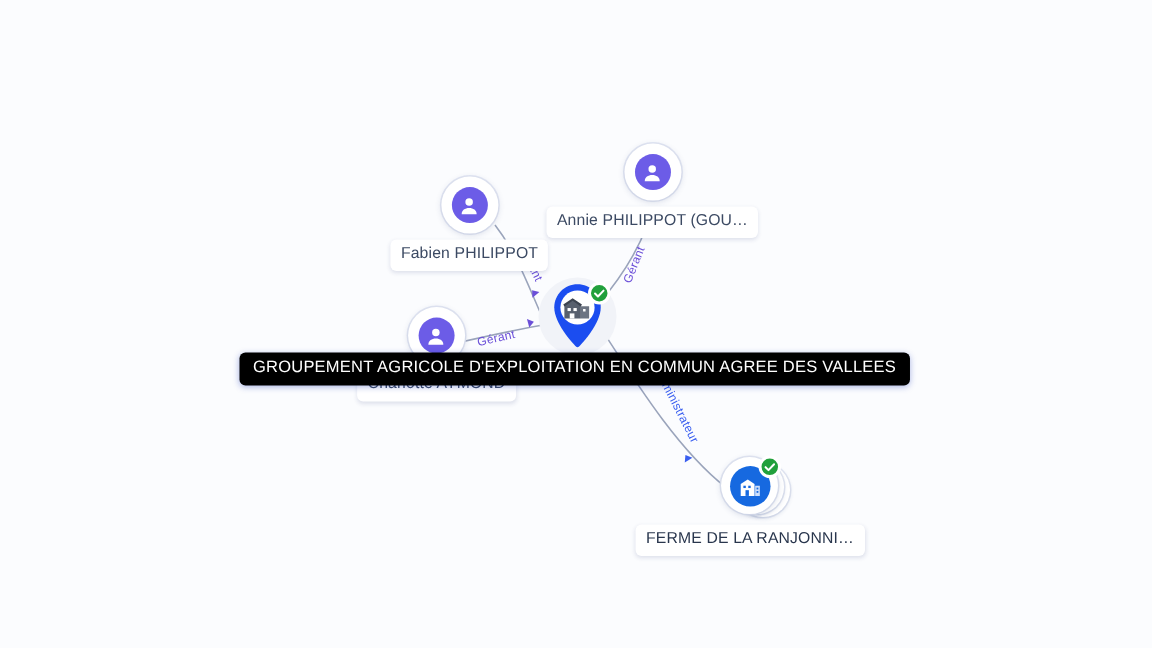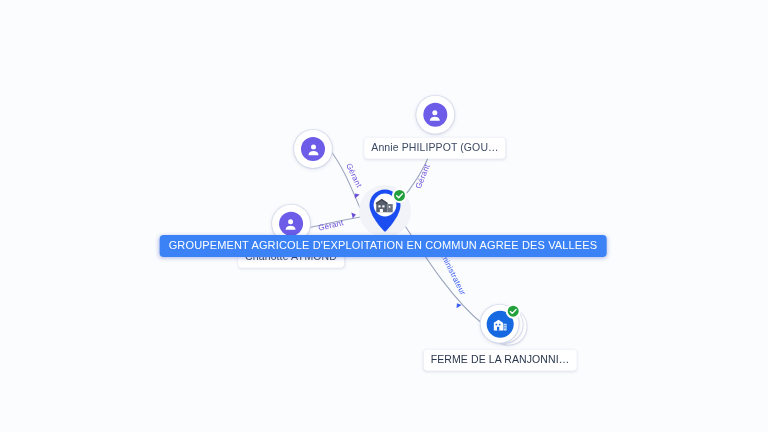--- a/index.html
+++ b/index.html
@@ -141,21 +141,21 @@
     white-space: nowrap;
     box-shadow: 0 1px 3px rgba(40,60,120,0.14);
     letter-spacing: .1px;
   }
   .node-label.dark { color: #29364d; text-align: center; }
 
   
   .label-selected {
     position: absolute;
     transform: translate(-50%, 0);
-    background: #3b82f6;
+    background: #000000;
     color: #ffffff;
     font-size: 11px;
     line-height: 1;
     padding: 5px 9px 6px 9px;
     border-radius: 4px;
     white-space: nowrap;
     letter-spacing: .15px;
     box-shadow: 0 1px 4px rgba(20,50,180,0.35);
     z-index: 40;
   }
@@ -215,20 +215,21 @@
 
   <div class="node z-mid" style="left:313px; top:149px;">
     <div class="person-ring">
       <div class="person-avatar">
         <svg width="15" height="15" viewBox="0 0 24 24" fill="#ffffff" aria-hidden="true">
           <circle cx="12" cy="8" r="4"></circle>
           <path d="M4 21c0-4.2 3.6-6.6 8-6.6s8 2.4 8 6.6z"></path>
         </svg>
       </div>
     </div>
+    <div class="node-label">Fabien PHILIPPOT</div>
   </div>
 
   <div class="node z-mid" style="left:435px; top:127px;">
     <div class="person-ring">
       <div class="person-avatar">
         <svg width="15" height="15" viewBox="0 0 24 24" fill="#ffffff" aria-hidden="true">
           <circle cx="12" cy="8" r="4"></circle>
           <path d="M4 21c0-4.2 3.6-6.6 8-6.6s8 2.4 8 6.6z"></path>
         </svg>
       </div>

